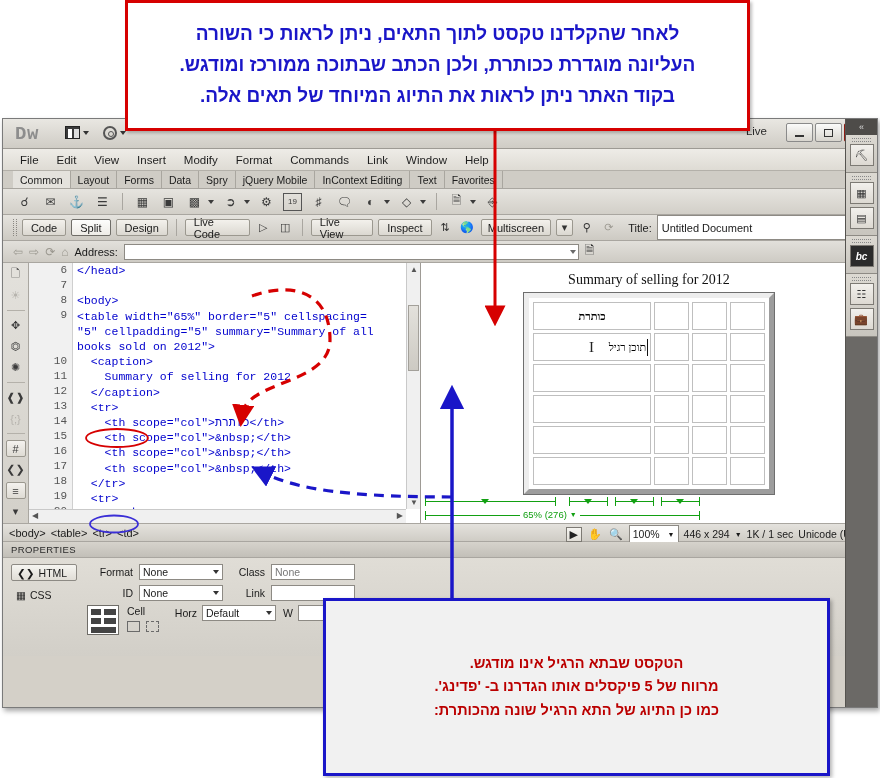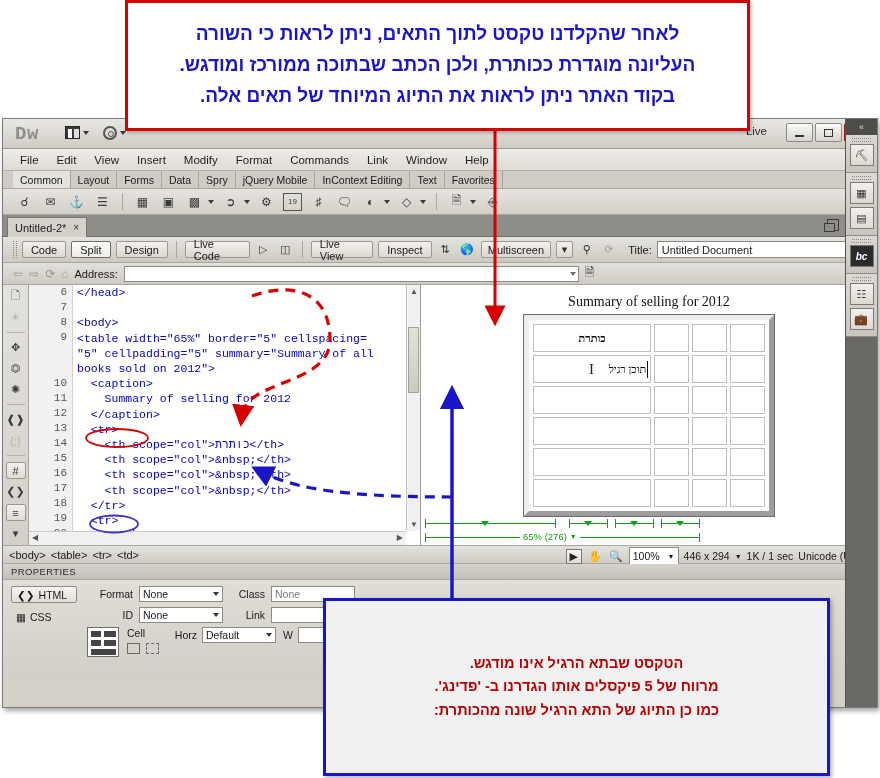--- a/index.html
+++ b/index.html
@@ -133,21 +133,21 @@
   .tsep { width:1px;height:17px;background:#a9a6a0;margin:0 3px; }
   .ticon { width:18px;height:17px; display:flex;align-items:center;justify-content:center; font-size:11px;color:#333;}
   .multiscreen {
     height:17px;padding:0 6px;font-size:11px;color:#1a1a1a;
     border:1px solid #9b988f;border-radius:2px;
     background:linear-gradient(#f3f1ec,#dbd8d1);
     display:flex;align-items:center;
   }
   .title-lbl { font-size:11px;color:#1a1a1a;margin-left:6px; }
   .title-input {
-    width: 232px; height:17px; background:#fff; border:1px solid #8d8a84;
+    width: 232px; height:25px; background:#fff; border:1px solid #8d8a84;
     font-size:11px; color:#1a1a1a; padding:0 4px; display:flex;align-items:center;
   }
 
   
   .addrbar {
     height: 22px; background: linear-gradient(#e2e0db,#cecbc4);
     border-bottom:1px solid #a9a6a0;
     display:flex;align-items:center;padding-left:10px;gap:6px;
   }
   .nav-ic{font-size:12px;color:#9b9890;}
@@ -358,27 +358,20 @@
       <div class="ibtn">◐</div>
       <div class="mini-caret"></div>
       <div class="ibtn">◇</div>
       <div class="mini-caret"></div>
       <div class="isep"></div>
       <div class="ibtn">🗎</div>
       <div class="mini-caret"></div>
       <div class="ibtn">⎆</div>
     </div>
 
-    <div class="doctabbar">
-      <div class="doctab">
-        <span>Untitled-2*</span>
-        <span class="x">×</span>
-      </div>
-      <div class="tabbar-rightic"></div>
-    </div>
 
     <div class="doctoolbar">
       <div class="grip"></div>
       <div class="vbtn">Code</div>
       <div class="vbtn on">Split</div>
       <div class="vbtn">Design</div>
       <div class="tsep"></div>
       <div class="vbtn">Live Code</div>
       <div class="ticon">▷</div>
       <div class="ticon">◫</div>

